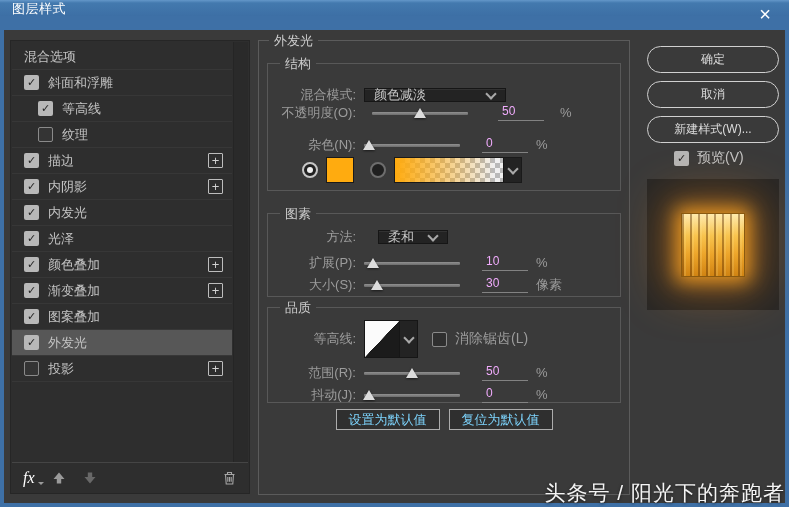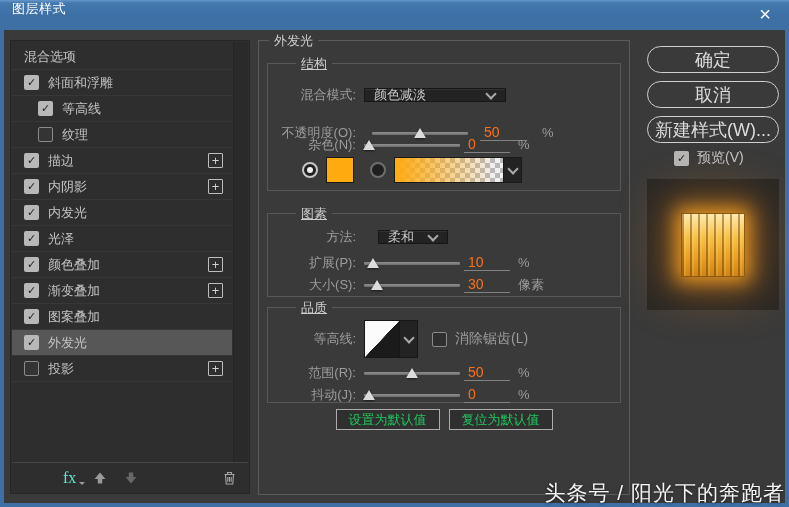--- a/index.html
+++ b/index.html
@@ -25,53 +25,53 @@
   .sb-row.selected { background:var(--selected-row,#575757); }
   .cb { width:15px; height:15px; border-radius:2px; margin-right:9px; display:flex; align-items:center; justify-content:center;
     font-size:11px; font-weight:bold; flex:0 0 auto; }
   .cb.on { background:#B8B8B8; color:#242424; }
   .cb.off { background:#343434; border:1px solid #8A8A8A; }
   .sb-label { white-space:nowrap; }
   .plus { margin-left:auto; width:15px; height:15px; border:1px solid #BDBDBD; border-radius:1px; color:#D2D2D2;
     display:flex; align-items:center; justify-content:center; font-size:13px; line-height:1; }
   .sb-footer { position:absolute; left:1px; right:1px; bottom:1px; height:30px; border-top:1px solid #454545;
     display:flex; align-items:center; padding:0 11px; gap:17px; }
-  .fx { font-family:"Liberation Serif","DejaVu Serif",serif; font-size:16px; color:#5eead4; position:relative;margin-left:40px; }
+  .fx { font-family:"Liberation Serif","DejaVu Serif",serif; font-style:italic; font-size:16px; color:#ffffff; position:relative; }
   .fx::after { content:''; position:absolute; right:-9px; bottom:-1px; border:3px solid transparent; border-top-color:#9A9A9A; }
 
   
   .main-panel { position:absolute; left:254px; top:10px; width:372px; height:455px; border:1px solid #5B5B5B; background:#3A3A3A; }
   .legend { position:absolute; top:-9px; background:#3A3A3A; padding:0 5px; font-size:13px; color:#CDCDCD; white-space:nowrap; }
   .panel-title { left:10px; font-size:13px; }
   .group { position:absolute; left:8px; right:8px; border:1px solid #585858; }
   .g-structure { top:22px; height:128px; }
   .g-elements  { top:172px; height:84px; }
   .g-quality   { top:266px; height:96px; }
-  .group .legend { left:28px;text-decoration:underline; }
+  .group .legend { left:12px; }
 
   .row { position:absolute; left:0; right:8px; display:flex; align-items:center; }
   .lbl { width:96px; flex:0 0 auto; text-align:right; padding-right:8px; color:#9C9C9C; font-size:13px; white-space:nowrap; }
   .unit { color:#9C9C9C; font-size:13px; margin-left:8px; }
-  .val { width:46px; height:17px; border-bottom:1px solid #828282; color:#f97316; font-size:14px; padding-left:4px; margin-left:4px; }
+  .val { width:46px; height:17px; border-bottom:1px solid #828282; color:#f0abfc; font-size:12px; padding-left:4px; margin-left:22px; }
 
   .dd { height:14px; background:#232323; border:1px solid #161616; box-shadow:inset 0 1px 0 rgba(255,255,255,.07);
     display:flex; align-items:center; padding:0 9px; color:#C6C6C6; font-size:13px; }
   .dd-blend { width:142px; } .dd-technique { width:70px;margin-left:14px; }
   .chev { margin-left:auto; width:10px; height:10px; position:relative; }
   .chev::before { content:''; position:absolute; left:1px; top:0; width:6px; height:6px;
     border-right:2px solid #A9A9A9; border-bottom:2px solid #A9A9A9; transform:rotate(45deg); }
 
   .slider { position:relative; width:96px; height:16px; }
   .slider .track { position:absolute; left:0; right:0; top:7px; height:3px; border-radius:1px;
     background:linear-gradient(180deg,#919191,#6C6C6C); }
   .slider .thumb { position:absolute; top:3px; margin-left:-6px; width:0; height:0;
     border-left:6px solid transparent; border-right:6px solid transparent; border-bottom:10px solid #DCDCDC;
     filter:drop-shadow(0 1px 1px rgba(0,0,0,.55)); }
 
-  .row-blend { top:20px; height:22px; } .row-opacity { top:60px; height:17px;gap:8px; }
+  .row-blend { top:20px; height:22px; } .row-opacity { top:40px; height:17px;gap:8px; }
   .row-noise { top:72px; height:17px; } .row-color { top:92px; height:28px; padding-left:34px; gap:8px; }
 
   .radio { width:16px; height:16px; border-radius:50%; background:#202020; border:2px solid #C6C6C6; position:relative; flex:0 0 auto; }
   .radio.on::after { content:''; position:absolute; inset:3px; border-radius:50%; background:#F0F0F0; }
   .radio.off { border-color:#6E6E6E; }
   .swatch { width:28px; height:26px; border:1px solid #1A1A1A; background:var(--swatch-orange,#FFAB0F); margin-right:8px; }
   .grad { width:128px; height:26px; border:1px solid #1A1A1A; display:flex; }
   .grad-bar { flex:1;
     background:
       linear-gradient(90deg, var(--swatch-orange,#FFAB0F) 0%, rgba(255,171,15,0) 92%),
@@ -87,26 +87,26 @@
   .row-contour { top:12px; height:38px; } .row-range { top:56px; height:17px; } .row-jitter { top:78px; height:17px; }
   .contour { width:54px; height:38px; border:1px solid #161616; display:flex; flex:0 0 auto; }
   .contour-thumb { width:35px; background:linear-gradient(to top left,#1B1B1B 49.6%,#FBFBFB 50.2%); }
   .cbx { width:15px; height:15px; border-radius:2px; flex:0 0 auto; display:flex; align-items:center; justify-content:center;
     font-size:11px; font-weight:bold; }
   .cbx.on { background:#B5B5B5; color:#222; }
   .cbx.off { background:#2F2F2F; border:1px solid #8A8A8A; color:transparent; }
   .cbx-label { color:#9C9C9C; font-size:14px; margin-left:8px; }
 
   .def-btns { position:absolute; left:0; right:0; top:368px; display:flex; justify-content:center; gap:9px; }
-  .def-btn { height:21px; padding:0 12px; border:1px solid #ACACAC; background:#2F2F2F; color:#22c55e; font-size:13px;
+  .def-btn { height:21px; padding:0 12px; border:1px solid #ACACAC; background:#2F2F2F; color:#7dd3fc; font-size:13px;
     display:flex; align-items:center; }
 
   
   .btn-pill { position:absolute; left:643px; width:132px; height:27px; border:1px solid #D0D0D0; border-radius:14px;
-    background:transparent; color:#DCDCDC; font-size:18px; display:flex; align-items:center; justify-content:center; }
+    background:transparent; color:#DCDCDC; font-size:12px; display:flex; align-items:center; justify-content:center; }
   .btn-ok { top:16px; } .btn-cancel { top:51px; } .btn-newstyle { top:86px; }
   .preview-check { position:absolute; left:670px; top:119px; display:flex; align-items:center; }
   .preview-check .cbx-label { color:#C3C3C3; }
   .preview-box { position:absolute; left:643px; top:149px; width:132px; height:131px; background:#262626; }
   .gold-square { position:absolute; left:50%; top:50%; width:64px; height:64px; transform:translate(-50%,-50%);
     border:1px solid #8A5A10;
     background:
       repeating-linear-gradient(90deg, rgba(90,45,0,.42) 0 2px, rgba(255,235,160,.18) 2px 4px, transparent 4px 8px),
       linear-gradient(180deg,#FFEAAE 0%,#F8C44E 35%,#EDA52A 65%,#D08312 100%);
     box-shadow:0 0 18px 5px rgba(255,166,34,.85), 0 0 46px 16px rgba(255,140,20,.38); }

